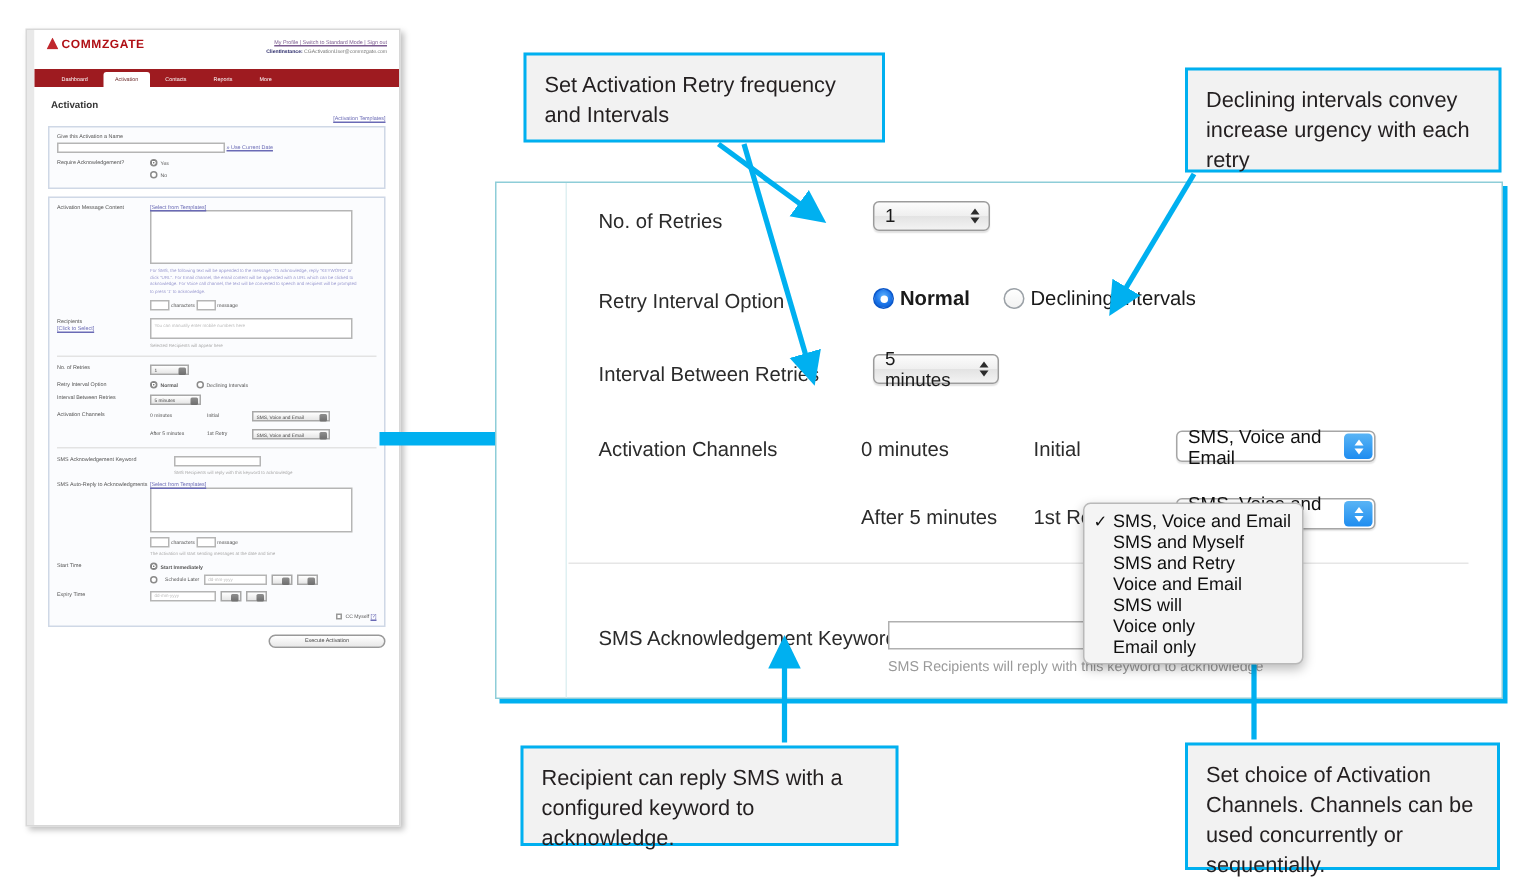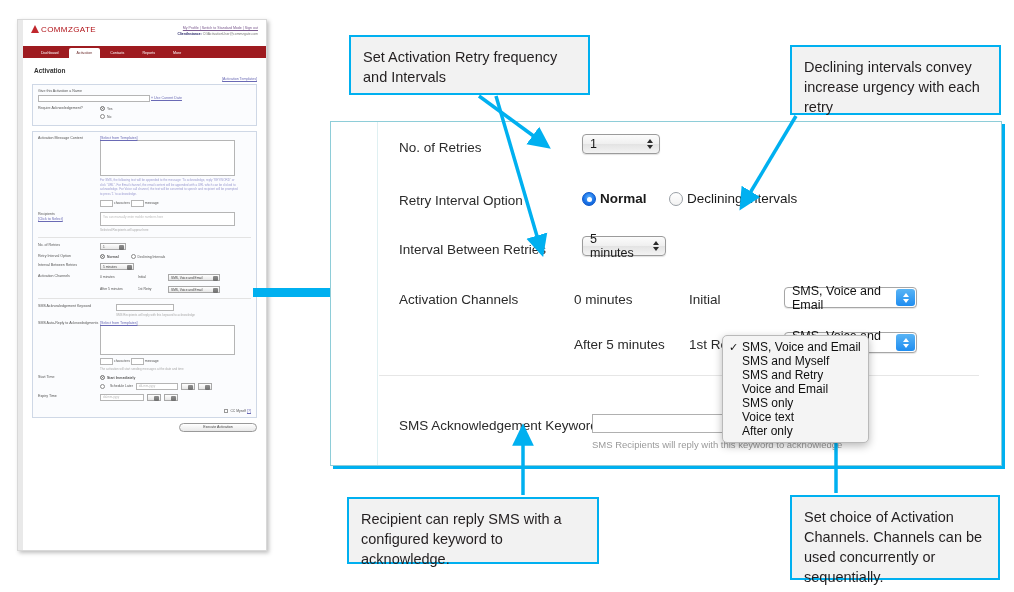--- a/index.html
+++ b/index.html
@@ -24,21 +24,21 @@
     font-size: 3.6px;
     color: #555;
   }
   .thumb-strip-left {
     position: absolute; left: 0; top: 0; width: 5px; height: 100%;
     background: #e9e9e9;
   }
   .thumb-inner { position: absolute; left: 5px; top: 0; right: 0; bottom: 0; background: #fff; }
   .t-header { position: relative; height: 26px; padding: 5px 8px 0 8px; }
   .t-logo {
-    display: inline-block; color: #b01016; font-weight: normal;
+    display: inline-block; color: #b01016; font-weight: bold;
     font-size: 8px; letter-spacing: .4px;
   }
   .t-logo-mark {
     display: inline-block; width: 8px; height: 8px; margin-right: 2px;
     vertical-align: -1px;
     background: #c0272d;
     clip-path: polygon(50% 0%, 100% 100%, 0% 100%);
   }
   .t-toplinks {
     position: absolute; right: 8px; top: 6px; text-align: right;
@@ -502,29 +502,29 @@
     <div class="menu-item">
       <span class="tick"></span>
       <span class="mlabel">SMS and Retry</span>
     </div>
     <div class="menu-item">
       <span class="tick"></span>
       <span class="mlabel">Voice and Email</span>
     </div>
     <div class="menu-item">
       <span class="tick"></span>
-      <span class="mlabel">SMS only</span>
+      <span class="mlabel">SMS will</span>
     </div>
     <div class="menu-item">
       <span class="tick"></span>
-      <span class="mlabel">Voice text</span>
+      <span class="mlabel">Voice only</span>
     </div>
     <div class="menu-item">
       <span class="tick"></span>
-      <span class="mlabel">After only</span>
+      <span class="mlabel">Email only</span>
     </div>
   </div>
 
   <div class="callout" id="callout-declining">Declining intervals convey increase urgency with each retry</div>
   <div class="callout" id="callout-retry">Set Activation Retry frequency and Intervals</div>
   <div class="callout" id="callout-keyword">Recipient can reply SMS with a configured keyword to acknowledge.</div>
   <div class="callout" id="callout-channels">Set choice of Activation Channels. Channels can be used concurrently or sequentially.</div>
 
   <svg class="arrows" viewBox="0 0 1014 592">
     <defs>

